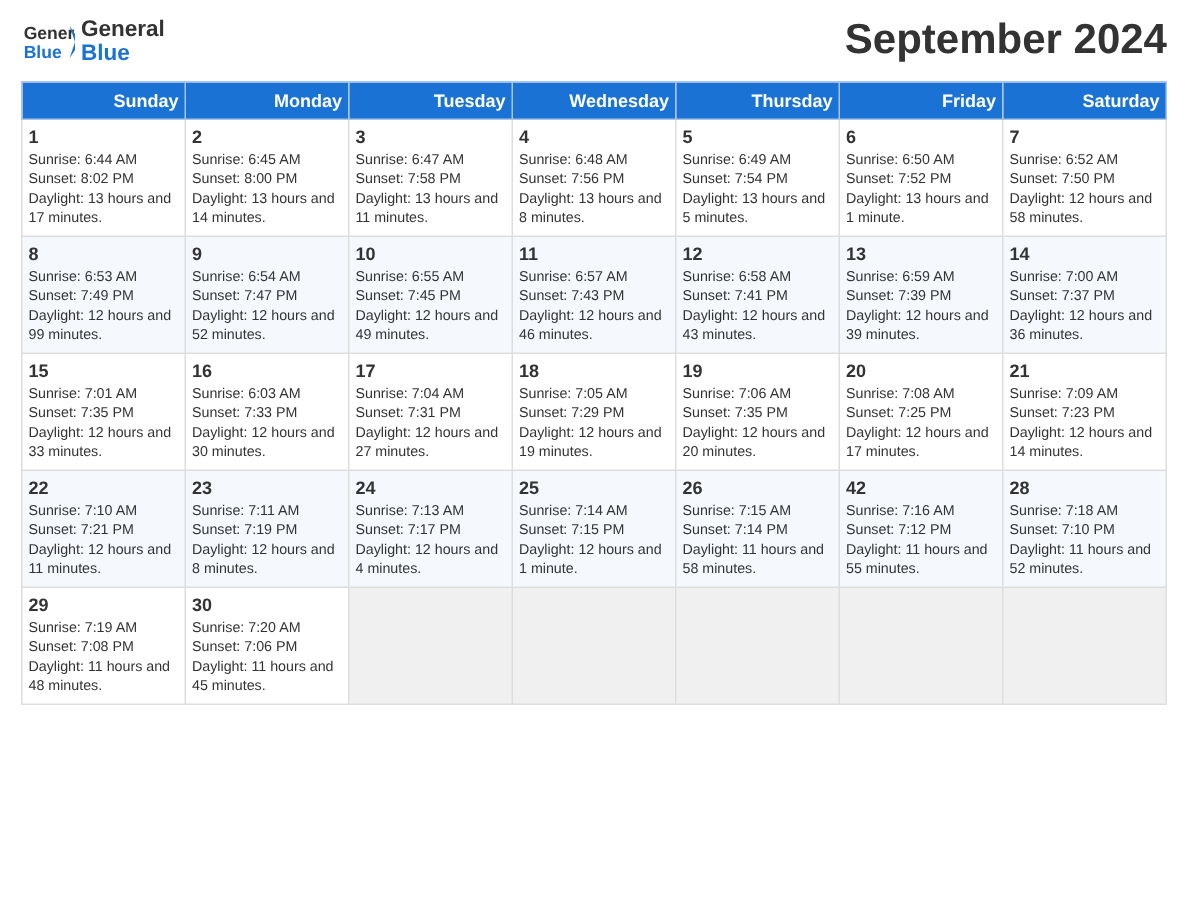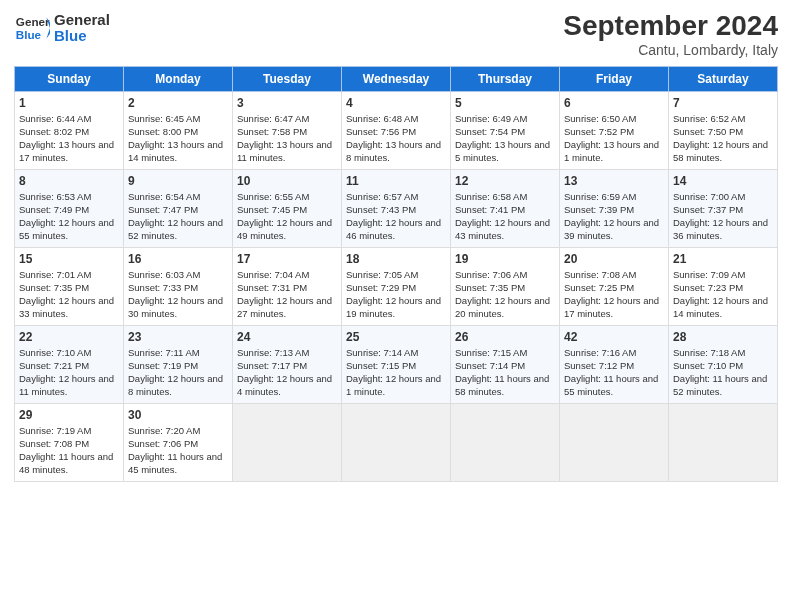--- a/index.html
+++ b/index.html
@@ -47,21 +47,21 @@
       font-size: 10px;
     }
     thead tr {
       background: #1a73d4;
       color: #fff;
     }
     thead th {
       padding: 5px 4px;
       font-size: 12px;
       font-weight: bold;
-      text-align: center;
+      text-align: right;
       border: 1px solid #aac4e8;
     }
     tbody tr {
       border-bottom: 1px solid #ccc;
     }
     tbody td {
       vertical-align: top;
       padding: 3px 4px;
       border: 1px solid #ddd;
       height: 78px;
@@ -97,21 +97,20 @@
         <text x="2" y="32" font-size="13" font-weight="bold" fill="#1a73d4" font-family="Arial">Blue</text>
         <polygon points="36,8 40,20 36,32 44,20" fill="#1a73d4"></polygon>
       </svg>
       <div style="display:flex;flex-direction:column;line-height:1.1;">
         <span style="font-size:15px;font-weight:bold;color:#333;">General</span>
         <span style="font-size:15px;font-weight:bold;color:#1a73d4;">Blue</span>
       </div>
     </div>
     <div class="title-block">
       <div class="month-title">September 2024</div>
-      <div class="location">Cantu, Lombardy, Italy</div>
     </div>
   </div>
 
   <table>
     <thead>
       <tr>
         <th>Sunday</th>
         <th>Monday</th>
         <th>Tuesday</th>
         <th>Wednesday</th>
@@ -124,21 +123,21 @@
     <tr>
           <td><span class="day-num">1</span><span>Sunrise: 6:44 AM</span><br><span>Sunset: 8:02 PM</span><br><span>Daylight: 13 hours and 17 minutes.</span></td>
           <td><span class="day-num">2</span><span>Sunrise: 6:45 AM</span><br><span>Sunset: 8:00 PM</span><br><span>Daylight: 13 hours and 14 minutes.</span></td>
           <td><span class="day-num">3</span><span>Sunrise: 6:47 AM</span><br><span>Sunset: 7:58 PM</span><br><span>Daylight: 13 hours and 11 minutes.</span></td>
           <td><span class="day-num">4</span><span>Sunrise: 6:48 AM</span><br><span>Sunset: 7:56 PM</span><br><span>Daylight: 13 hours and 8 minutes.</span></td>
           <td><span class="day-num">5</span><span>Sunrise: 6:49 AM</span><br><span>Sunset: 7:54 PM</span><br><span>Daylight: 13 hours and 5 minutes.</span></td>
           <td><span class="day-num">6</span><span>Sunrise: 6:50 AM</span><br><span>Sunset: 7:52 PM</span><br><span>Daylight: 13 hours and 1 minute.</span></td>
           <td><span class="day-num">7</span><span>Sunrise: 6:52 AM</span><br><span>Sunset: 7:50 PM</span><br><span>Daylight: 12 hours and 58 minutes.</span></td>
         </tr>
         <tr>
-          <td><span class="day-num">8</span><span>Sunrise: 6:53 AM</span><br><span>Sunset: 7:49 PM</span><br><span>Daylight: 12 hours and 55 minutes.</span></td>
+          <td><span class="day-num">8</span><span>Sunrise: 6:53 AM</span><br><span>Sunset: 7:49 PM</span><br><span>Daylight: 12 hours and 99 minutes.</span></td>
           <td><span class="day-num">9</span><span>Sunrise: 6:54 AM</span><br><span>Sunset: 7:47 PM</span><br><span>Daylight: 12 hours and 52 minutes.</span></td>
           <td><span class="day-num">10</span><span>Sunrise: 6:55 AM</span><br><span>Sunset: 7:45 PM</span><br><span>Daylight: 12 hours and 49 minutes.</span></td>
           <td><span class="day-num">11</span><span>Sunrise: 6:57 AM</span><br><span>Sunset: 7:43 PM</span><br><span>Daylight: 12 hours and 46 minutes.</span></td>
           <td><span class="day-num">12</span><span>Sunrise: 6:58 AM</span><br><span>Sunset: 7:41 PM</span><br><span>Daylight: 12 hours and 43 minutes.</span></td>
           <td><span class="day-num">13</span><span>Sunrise: 6:59 AM</span><br><span>Sunset: 7:39 PM</span><br><span>Daylight: 12 hours and 39 minutes.</span></td>
           <td><span class="day-num">14</span><span>Sunrise: 7:00 AM</span><br><span>Sunset: 7:37 PM</span><br><span>Daylight: 12 hours and 36 minutes.</span></td>
         </tr>
         <tr>
           <td><span class="day-num">15</span><span>Sunrise: 7:01 AM</span><br><span>Sunset: 7:35 PM</span><br><span>Daylight: 12 hours and 33 minutes.</span></td>
           <td><span class="day-num">16</span><span>Sunrise: 6:03 AM</span><br><span>Sunset: 7:33 PM</span><br><span>Daylight: 12 hours and 30 minutes.</span></td>

